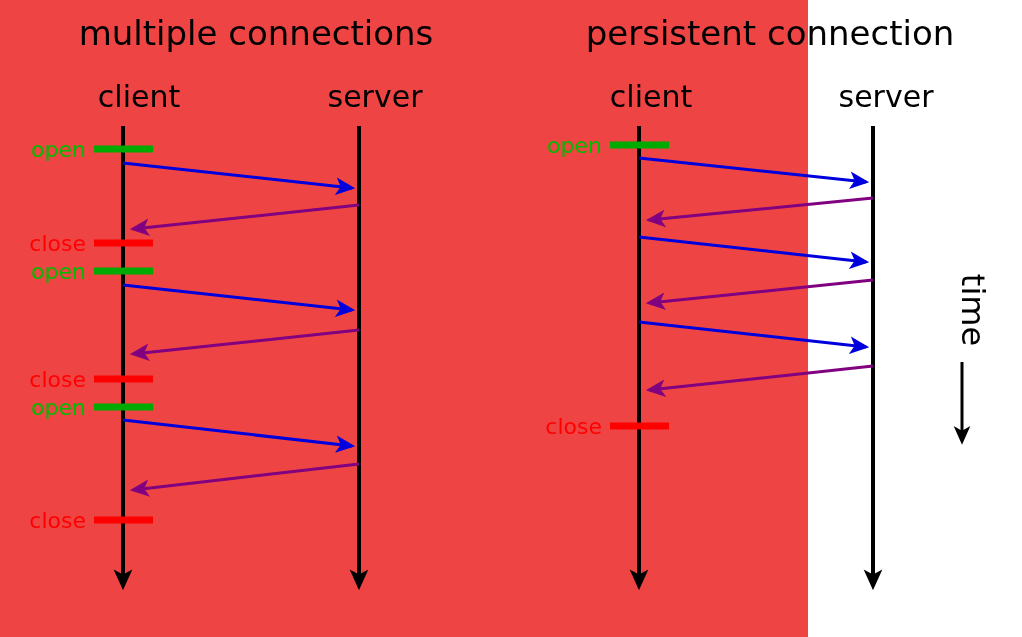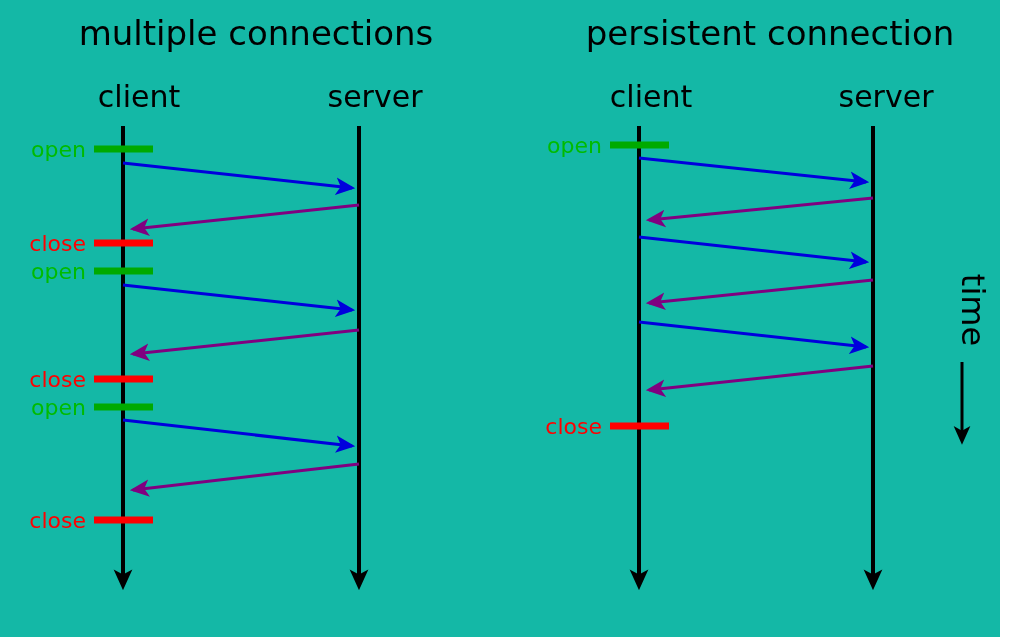--- a/index.html
+++ b/index.html
@@ -8,23 +8,23 @@
     background: #ffffff;
   }
   body {
     width: 1022px;
     height: 637px;
     overflow: hidden;
     font-family: "DejaVu Sans", sans-serif;
   }
   #diagram-root {
     position: relative;
-    width: 1000px;
+    width: 808px;
     height: 637px;
-    background: #14b8a6;
+    background: #ef4444;
   }
   svg.diagram-canvas {
     display: block;
     width: 1022px;
     height: 637px;
   }
   text.panel-title {
     font-family: "DejaVu Sans", sans-serif;
     font-size: 34px;
     fill: #000000;

